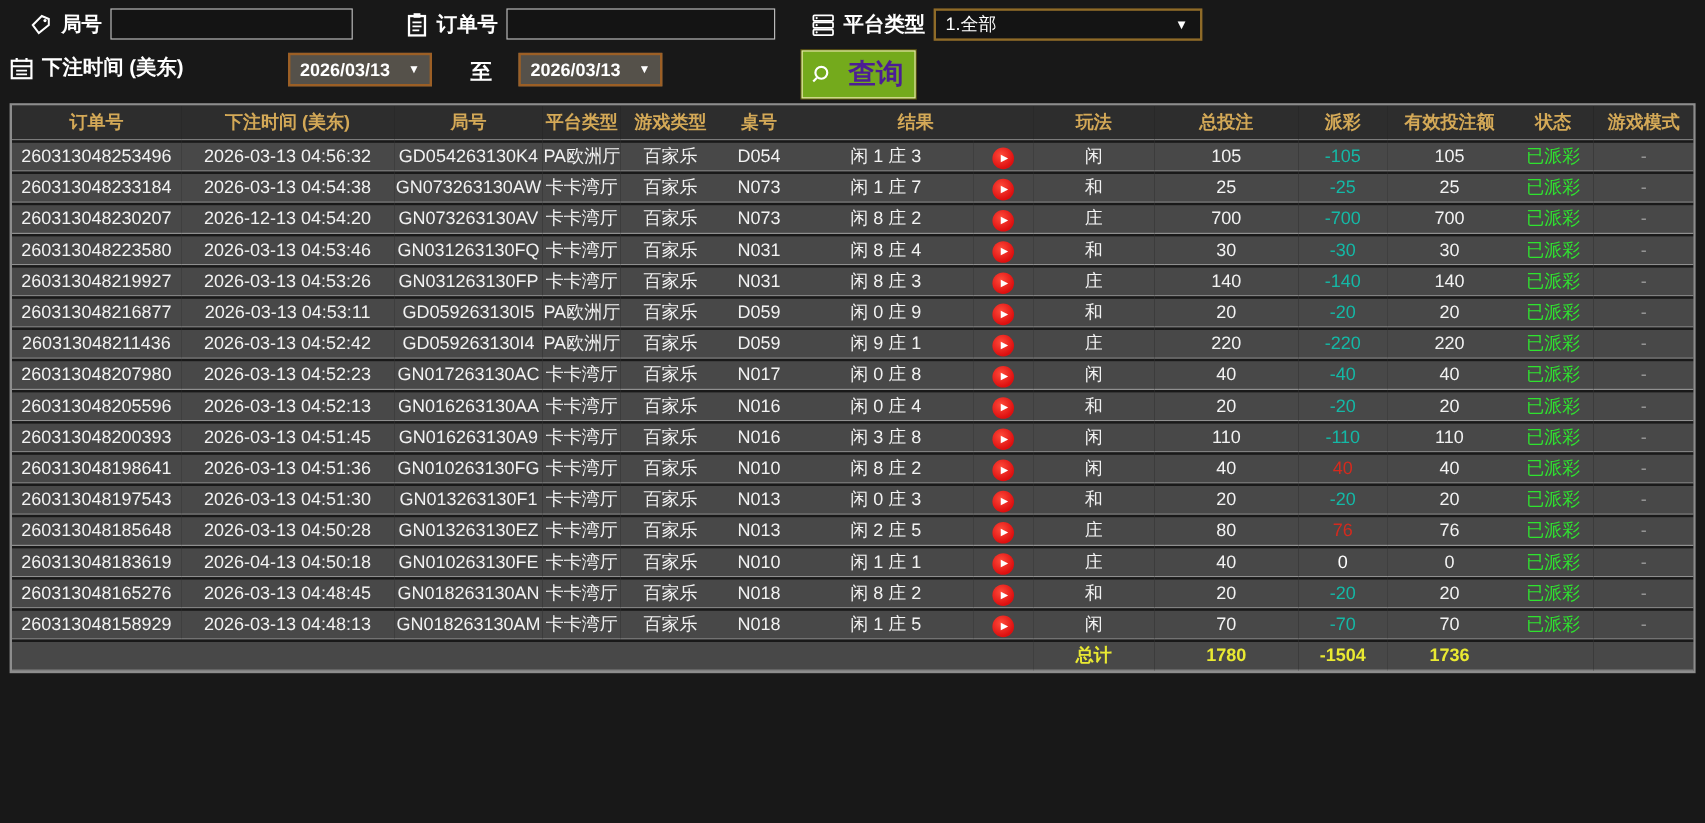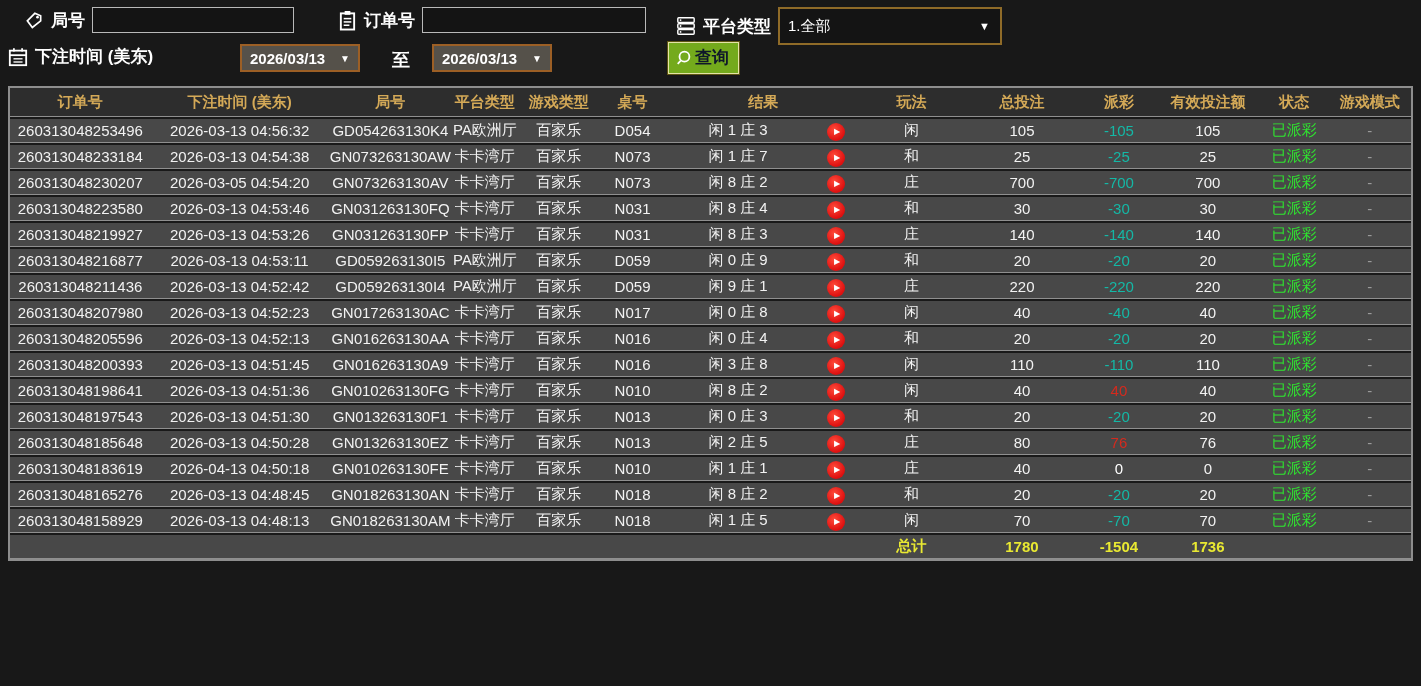--- a/index.html
+++ b/index.html
@@ -15,45 +15,45 @@
   .flabel { font-size: 17px; font-weight: bold; color: #fff; white-space: nowrap; }
   .ticon  { display: inline-flex; }
   .txt-input {
     width: 202px; height: 26px;
     background: #141414;
     border: 1px solid #b9b9b9;
     color: #fff; font-size: 14px; padding: 0 6px;
     font-family: inherit;
   }
   .fake-select {
-    position: relative; width: 224px; height: 38px;
+    position: relative; width: 224px; height: 27px;
     background: #141414;
     border: 2px solid #8f6b28;
     color: #fff; font-size: 15px;
     display: flex; align-items: center;
     padding: 0 8px; cursor: pointer;
   }
   .fake-select .arrow { position: absolute; right: 10px; font-size: 11px; color: #fff; }
   .date-select {
     height: 28px; min-width: 113px;
     background: #55514a;
     border: 2px solid #9c5f25;
     color: #fff; font-size: 15px; font-weight: bold;
     display: flex; align-items: center; justify-content: center;
     gap: 15px; padding: 0 8px; cursor: pointer;
   }
   .date-select .arrow { font-size: 10px; }
   .to-label { position: absolute; font-size: 18px; font-weight: bold; }
   .search-btn {
     position: absolute;
-    display: flex; align-items: center; gap: 2px;
+    display: flex; align-items: center; gap: 14px;
     background: #74aa1c;
     border: 1px solid #e4e4a6;
     box-shadow: 0 0 0 1px #5f5513;
-    color: #0f172a; font-size: 17px; font-weight: bold;
+    color: #4c1d95; font-size: 23px; font-weight: bold;
     padding: 3px 9px 4px 6px; cursor: pointer;
     font-family: inherit;
   }
   
   .table-wrap {
     margin: 0 8px;
     border: 2px solid #8d8d8d;
     background: #191919;
   }
   table { width: 100%; border-collapse: separate; border-spacing: 0; table-layout: fixed; }
@@ -236,21 +236,21 @@
     <td>和</td>
     <td>25</td>
     <td class="neg">-25</td>
     <td>25</td>
     <td class="status-cell">已派彩</td>
     <td class="mode-cell">-</td>
   </tr>
 
   <tr>
     <td>260313048230207</td>
-    <td>2026-03-05 04:54:20</td>
+    <td>2026-12-13 04:54:20</td>
     <td>GN073263130AV</td>
     <td>卡卡湾厅</td>
     <td>百家乐</td>
     <td>N073</td>
     <td>闲 8 庄 2</td>
     <td><button class="play-btn">▶</button></td>
     <td>庄</td>
     <td>700</td>
     <td class="neg">-700</td>
     <td>700</td>

